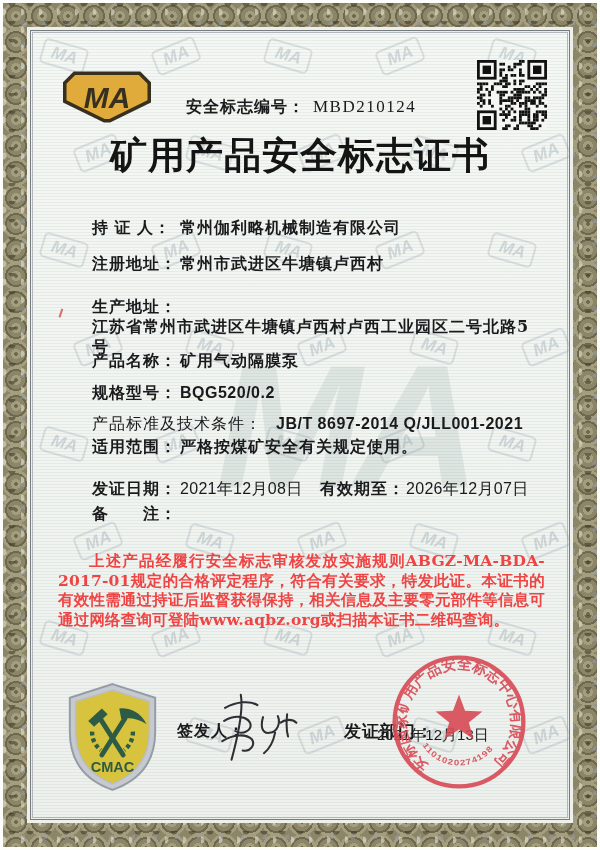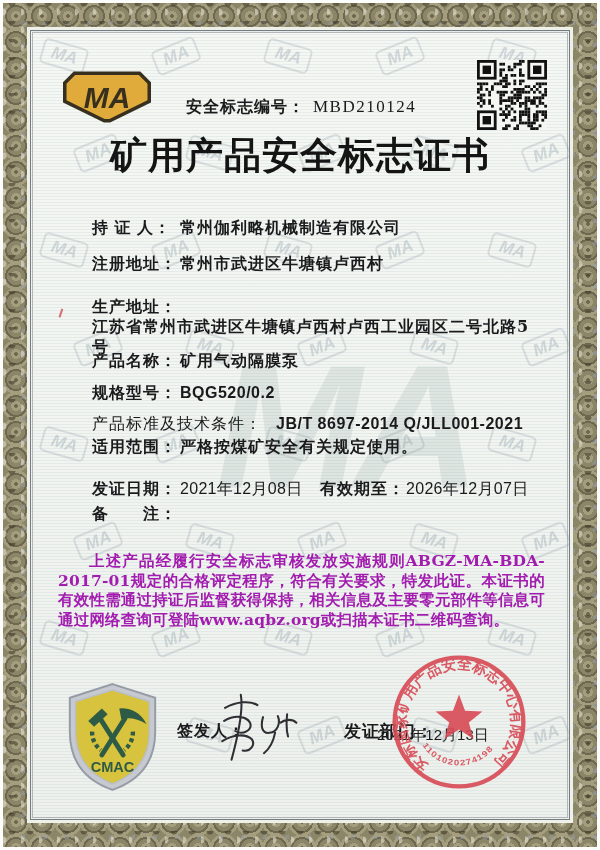--- a/index.html
+++ b/index.html
@@ -39,21 +39,21 @@
   .row .lblwide{display:inline-block;font-weight:400;margin-right:14px;letter-spacing:1px;text-align:right;}
   .kai{font-family:"DejaVu Serif",serif;font-weight:700;letter-spacing:1px;}
   .latin{font-family:"Liberation Sans",sans-serif;font-weight:700;letter-spacing:.5px;}
   .wrapval{display:inline-block;width:452px;vertical-align:top;}
   .date-val{display:inline-block;font-weight:500;letter-spacing:.3px;}
   .w128{width:140px;}
   .vlbl{display:inline-block;min-width:86px;font-weight:700;letter-spacing:1px;}
   
   .statement{position:absolute;left:58px;width:487px;top:551px;text-indent:2em;
       font-family:"DejaVu Serif",serif;font-weight:700;font-size:15.5px;line-height:19.5px;
-      color:#a21caf;letter-spacing:.2px;text-align:justify;}
+      color:#ef4444;letter-spacing:.2px;text-align:justify;}
   
   .badge{position:absolute;left:64px;top:681px;width:97px;height:112px;}
   .signer{position:absolute;left:177px;top:721px;font-size:16px;font-weight:700;letter-spacing:1px;}
   .signature{position:absolute;left:213px;top:689px;width:88px;height:84px;}
   .dept{position:absolute;left:300px;top:720px;font-size:17px;font-weight:700;letter-spacing:1px;margin-left:44px;}
   .dept-date{position:absolute;left:377px;top:726px;font-size:15px;font-weight:500;z-index:2;}
   .seal{position:absolute;left:388px;top:651px;width:142px;height:142px;z-index:3;opacity:.9;}
   .seal-name{font-size:16.5px;font-weight:700;fill:#d84a55;}
   .seal-num{font-size:8.5px;font-weight:700;fill:#d84a55;letter-spacing:1px;}
   .red-mark{position:absolute;left:56px;top:308px;width:4px;height:9px;

